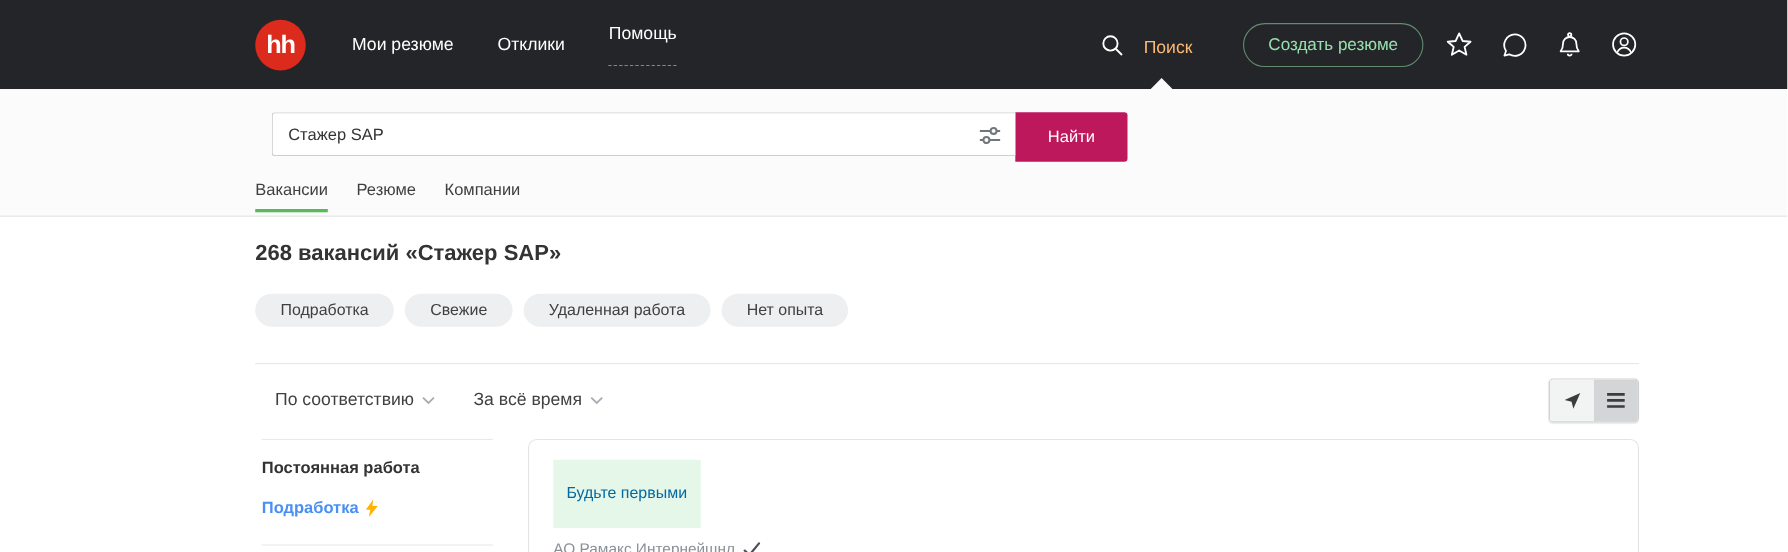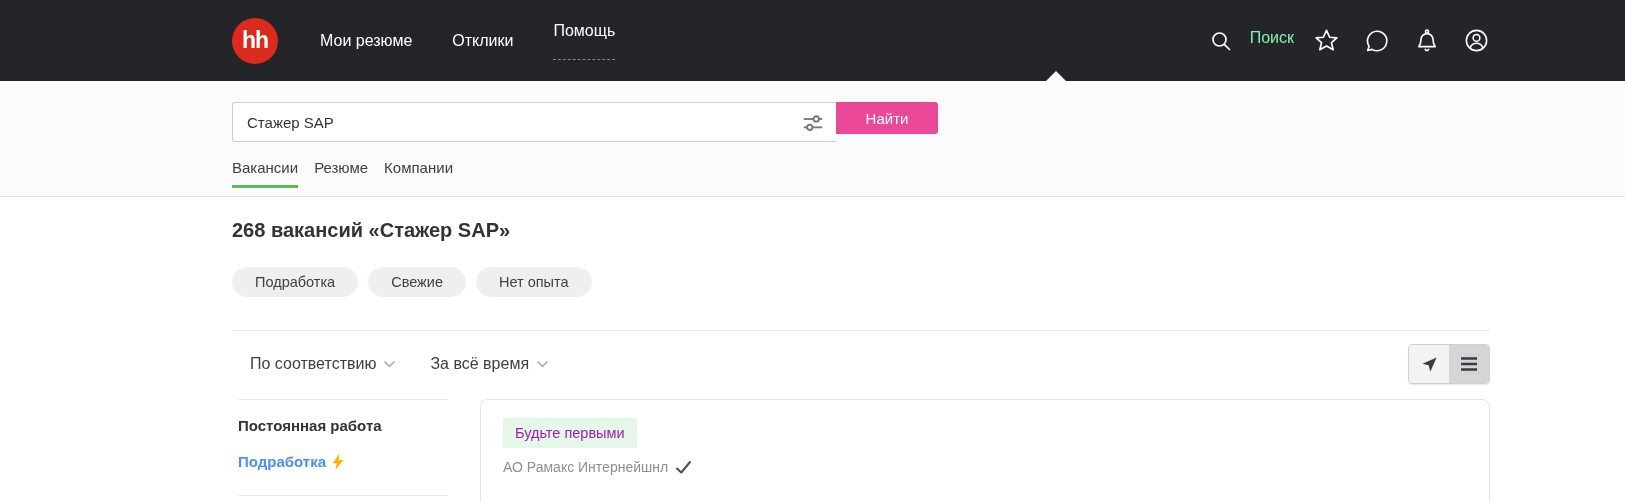--- a/index.html
+++ b/index.html
@@ -10,43 +10,43 @@
   
   .topbar { height:81px; background:#242528; }
   .topbar .shell { display:flex; align-items:center; height:100%; }
   .logo { width:46px; height:46px; border-radius:50%; background:#dc2a1c; color:#fff;
           font-weight:700; font-size:23px; display:flex; align-items:center; justify-content:center;
           letter-spacing:-1px; cursor:pointer; }
   .topnav { display:flex; align-items:center; margin-left:42px; gap:40px; }
   .topnav a { color:#fff; font-size:16px; text-decoration:none; cursor:pointer; }
   .topnav a.dashed { border-bottom:1px dashed rgba(255,255,255,.45); padding-bottom:19px; }
   .top-right { margin-left:auto; display:flex; align-items:center; }
-  .search-link { display:flex; align-items:flex-start; gap:17px; color:#86efac; font-size:16px; cursor:pointer; }
+  .search-link { display:flex; align-items:flex-end; gap:17px; color:#fdba74; font-size:16px; cursor:pointer; }
   .pill-btn { margin-left:46px; border:1px solid rgba(150,224,172,.55); border-radius:20px;
               color:#97e0ae; background:transparent; font-size:15.5px; padding:10px 22px; cursor:pointer;
               font-family:"Liberation Sans", sans-serif; }
   .hd-icons { display:flex; align-items:center; gap:23px; margin-left:19px; }
   .hd-icons .ic { width:27px; height:27px; display:flex; align-items:center; justify-content:center; cursor:pointer; }
   svg { display:block; }
 
   
   .search-panel { position:relative; height:116px; background:#fbfbfb; border-bottom:1px solid #e3e3e3; }
   .notch { position:absolute; top:-10px; left:1045px; width:0; height:0;
            border-left:11px solid transparent; border-right:11px solid transparent;
            border-bottom:11px solid #fbfbfb; }
   .search-row { display:flex; padding-top:21px; }
-  .query-wrap { position:relative; width:604px; }
+  .query-wrap { position:relative; width:676px;margin-left:15px; }
   .query-input { width:100%; height:40px; border:1px solid #cfcfcf; border-right:none;
                  border-radius:3px 0 0 3px; background:#fff; padding:0 44px 0 14px;
                  font-size:15px; color:#333; font-family:"Liberation Sans", sans-serif; outline:none; }
   .filter-ic { position:absolute; right:10px; top:8px; width:26px; height:26px; cursor:pointer; }
-  .find-btn { width:102px; height:32px; background:#ec4899; color:#fff; border:none;
+  .find-btn { width:102px; height:45px; background:#be185d; color:#fff; border:none;
               border-radius:0 3px 3px 0; font-size:15px; cursor:pointer;
               font-family:"Liberation Sans", sans-serif; }
-  .tabs { display:flex; gap:16px; margin-top:17px; }
+  .tabs { display:flex; gap:26px; margin-top:17px; }
   .tab { font-size:15px; color:#3f3f3f; padding-bottom:9px; cursor:pointer; }
   .tab.active { border-bottom:3px solid #5cb85c; }
 
   
   h1.res-title { font-size:20px; font-weight:700; color:#333; margin-top:22px; }
   .chips { display:flex; gap:10px; margin-top:25px; }
   .chip { background:#edeff0; border-radius:16px; padding:7px 23px; font-size:14.5px;
           color:#3f3f3f; cursor:pointer; white-space:nowrap; }
   .rule { border:none; border-top:1px solid #e7e7e7; margin-top:33px; }
   .sort-row { display:flex; align-items:center; margin-top:13px; }
@@ -63,22 +63,22 @@
   .content { display:flex; margin-top:15px; align-items:flex-start; }
   .side-col { width:248px; flex:0 0 248px; }
   .side-block { margin-left:6px; width:210px; border-top:1px solid #e9e9e9;
                 border-bottom:1px solid #e9e9e9; padding:17px 0 25px; }
   .side-head { font-size:15px; font-weight:700; color:#333; }
   .side-link { margin-top:19px; display:flex; align-items:center; gap:6px;
                font-size:15px; font-weight:700; color:#4a90f2; cursor:pointer; }
 
   .vac-card { flex:1; background:#fff; border:1px solid #e4e4e4; border-radius:8px;
               padding:18px 22px 24px; min-height:132px; }
-  .badge { display:inline-block; background:#e4f7e9; border-radius:0; padding:7px 12px;
-           font-size:14.5px; color:#a21caf; }
+  .badge { display:inline-block; background:#e4f7e9; border-radius:0; padding:23px 12px;
+           font-size:14.5px; color:#0369a1; }
   .vac-title { margin-top:10px; font-size:20px; color:#4a90f2; cursor:pointer; }
   .vac-company { margin-top:11px; display:flex; align-items:center; gap:7px;
                  font-size:14px; color:#8b9096; }
 </style>
 </head>
 <body>
 
 <div class="topbar">
   <div class="shell">
     <div class="logo">hh</div>
@@ -90,20 +90,21 @@
     <div class="top-right">
       <div class="search-link">
         <span>
           <svg width="24" height="24" viewBox="0 0 24 24" fill="none" stroke="#fff" stroke-width="1.7">
             <circle cx="10.5" cy="10.5" r="6.5"></circle>
               <line x1="15.3" y1="15.3" x2="21" y2="21"></line>
           </svg>
         </span>
         <span>Поиск</span>
       </div>
+      <button class="pill-btn">Создать резюме</button>
       <div class="hd-icons">
         <span class="ic">
           <svg width="27" height="27" viewBox="0 0 24 24" fill="none" stroke="#fff" stroke-width="1.5" stroke-linejoin="round">
             <polygon points="12,3 14.8,9.1 21.2,9.7 16.4,13.9 17.9,20.2 12,16.8 6.1,20.2 7.6,13.9 2.8,9.7 9.2,9.1"></polygon>
           </svg>
         </span>
         <span class="ic">
           <svg width="26" height="26" viewBox="0 0 24 24" fill="none" stroke="#fff" stroke-width="1.5" stroke-linejoin="round">
             <path d="M12 3a9 9 0 1 1-4.6 16.7L3.4 20.8l1.3-3.9A9 9 0 0 1 12 3z"></path>
           </svg>
@@ -151,20 +152,21 @@
     </div>
   </div>
 </div>
 
 <div class="shell">
   <h1 class="res-title">268 вакансий «Стажер SAP»</h1>
 
   <div class="chips">
     <div class="chip">Подработка</div>
     <div class="chip">Свежие</div>
+    <div class="chip">Удаленная работа</div>
     <div class="chip">Нет опыта</div>
   </div>
 
   <hr class="rule">
 
   <div class="sort-row">
     <div class="dd">
       <span>По соответствию</span>
       <span>
         <svg width="13" height="8" viewBox="0 0 13 8" fill="none" stroke="#a7adb3" stroke-width="1.7">

